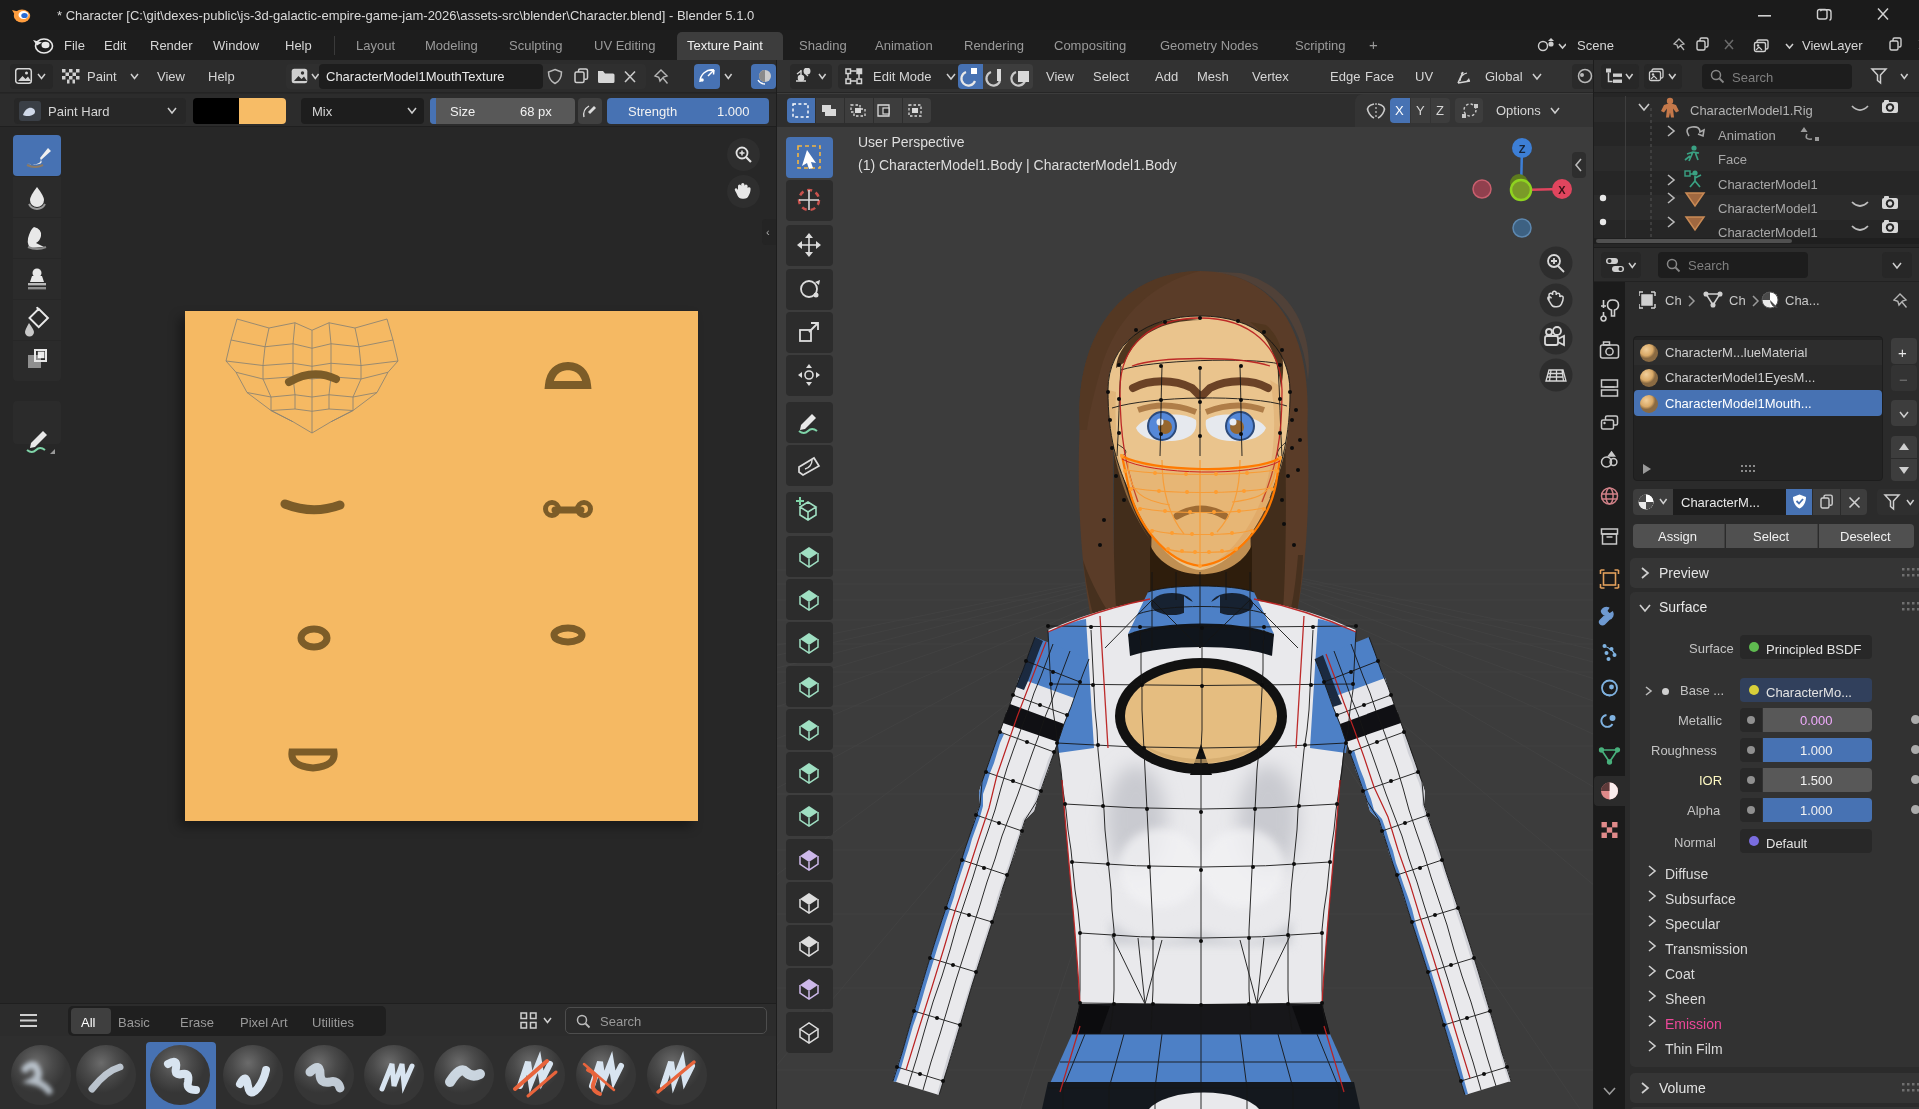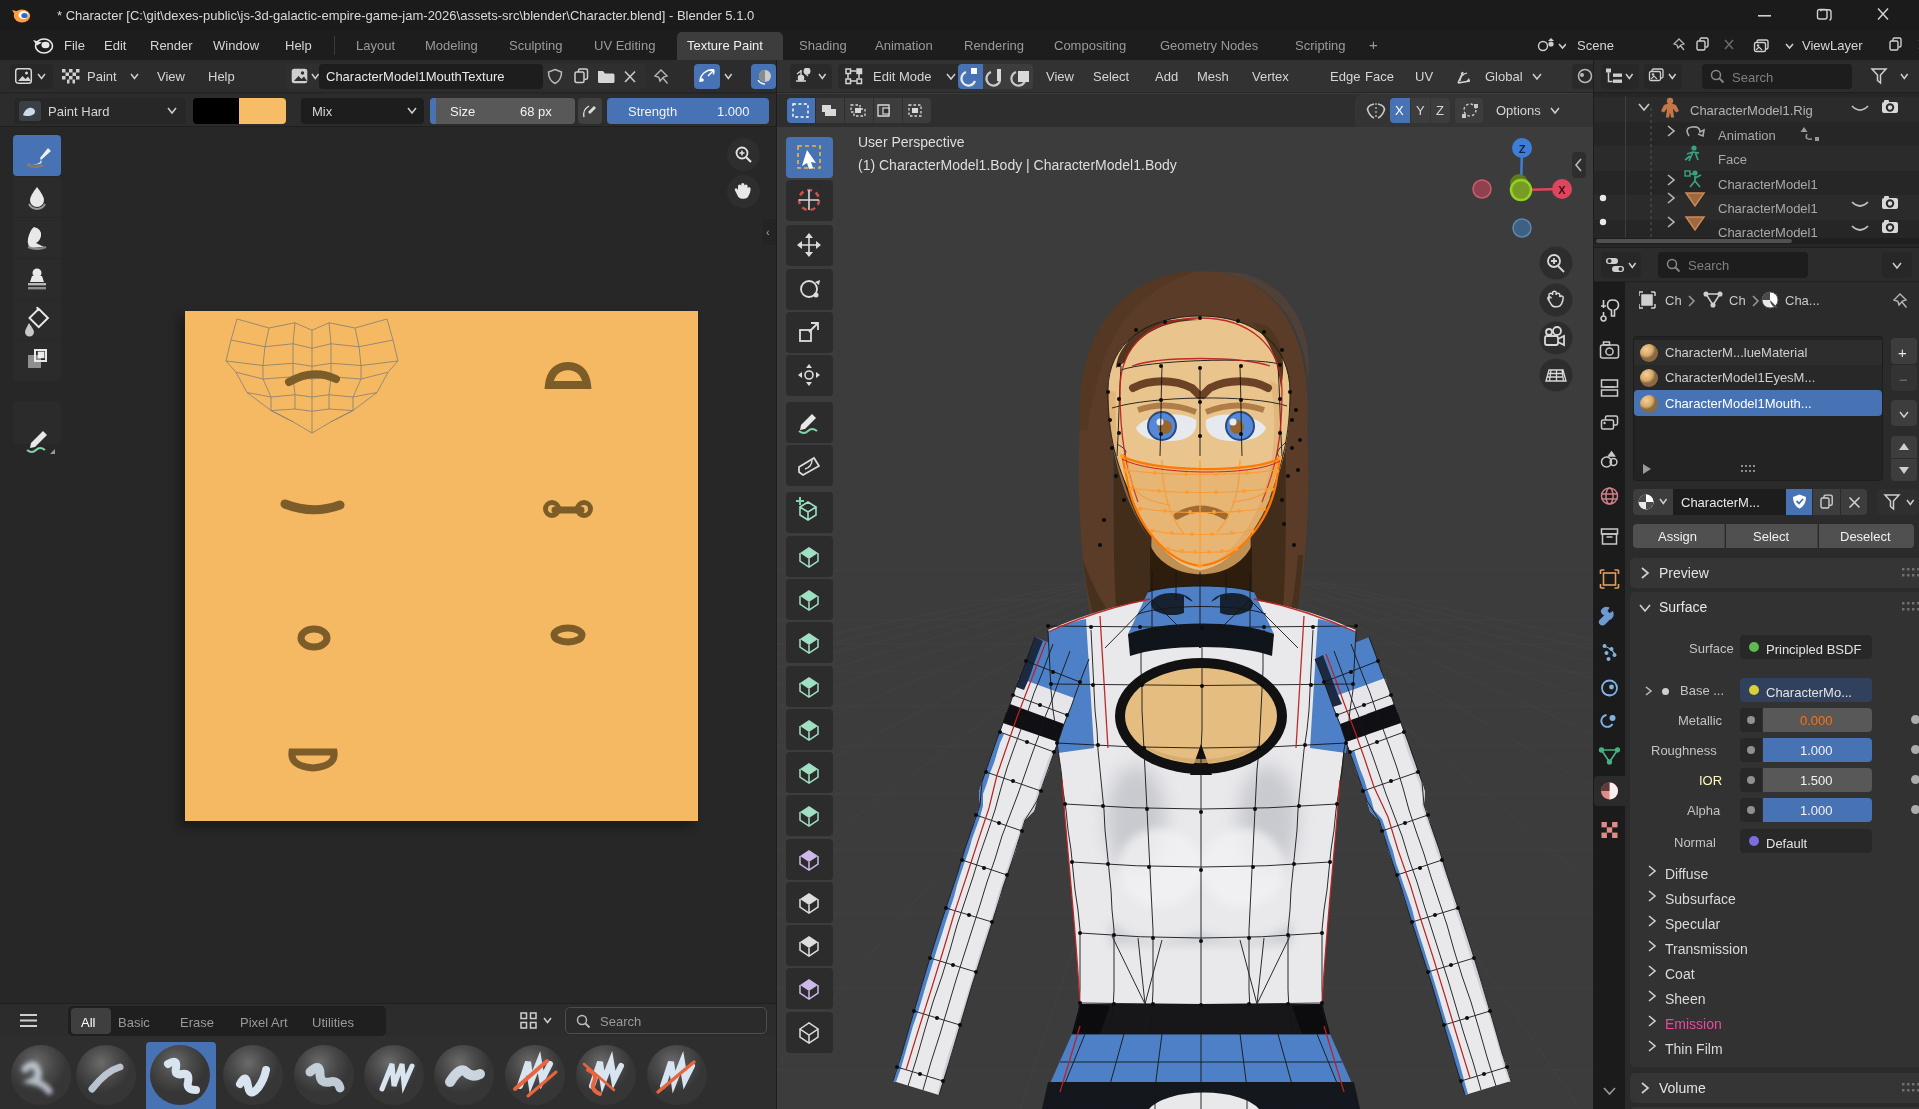--- a/index.html
+++ b/index.html
@@ -1397,21 +1397,21 @@
     <div class="abs" style="left:37px;top:392px;width:7px;height:7px;border-radius:50%;background:#cfcfcf;"></div>
     <div class="abs txt" style="left:55px;top:388px;color:#c3c3c3;">Base ...</div>
     <div class="abs r4" style="left:115px;top:382px;width:132px;height:24px;background:#31405c;"></div>
     <div class="abs" style="left:124px;top:389px;width:10px;height:10px;border-radius:50%;background:#d8cf3a;"></div>
     <div class="abs txt" style="left:141px;top:390px;color:#e3e3e3;">CharacterMo...</div>
 
     <div class="abs txt" style="left:53px;top:418px;color:#c3c3c3;">Metallic</div>
     <div class="abs" style="left:115px;top:412px;width:22px;height:24px;background:#282828;border-radius:4px 0 0 4px;"></div>
     <div class="abs" style="left:122px;top:420px;width:8px;height:8px;border-radius:50%;background:#909090;"></div>
     <div class="abs" style="left:138px;top:412px;width:109px;height:24px;background:#585858;border-radius:0 4px 4px 0;"></div>
-    <div class="abs txt" style="left:175px;top:418px;color:#f97316;">0.000</div>
+    <div class="abs txt" style="left:175px;top:418px;color:#f0abfc;">0.000</div>
     <div class="abs" style="left:286px;top:419px;width:9px;height:9px;border-radius:50%;background:#ababab;"></div>
 
     <div class="abs txt" style="left:26px;top:448px;color:#c3c3c3;">Roughness</div>
     <div class="abs" style="left:115px;top:442px;width:22px;height:24px;background:#282828;border-radius:4px 0 0 4px;"></div>
     <div class="abs" style="left:122px;top:450px;width:8px;height:8px;border-radius:50%;background:#909090;"></div>
     <div class="abs" style="left:138px;top:442px;width:109px;height:24px;background:#4772b3;border-radius:0 4px 4px 0;"></div>
     <div class="abs txt" style="left:175px;top:448px;color:#f2f2f2;">1.000</div>
     <div class="abs" style="left:286px;top:449px;width:9px;height:9px;border-radius:50%;background:#ababab;"></div>
 
     <div class="abs txt" style="left:74px;top:478px;color:#fef9c3;">IOR</div>

